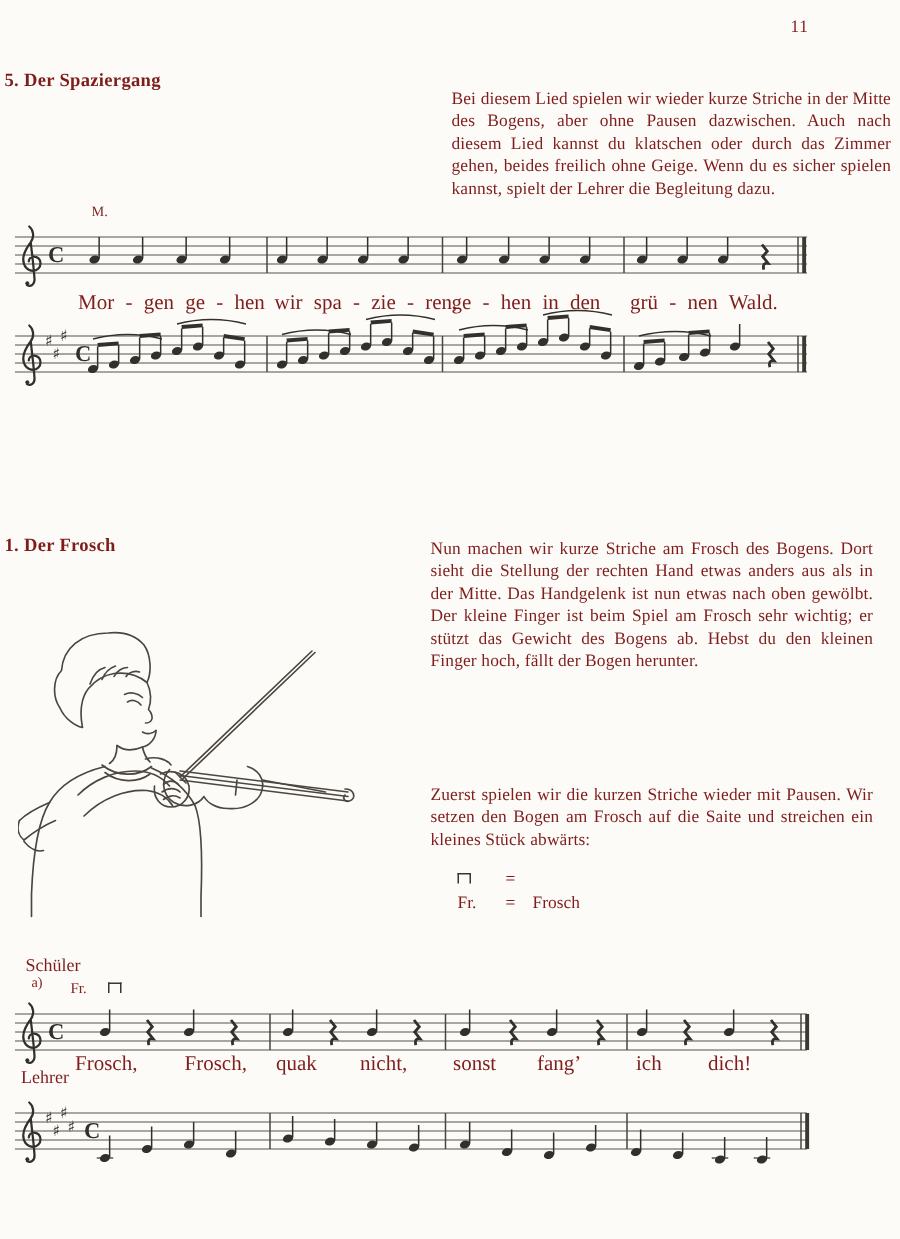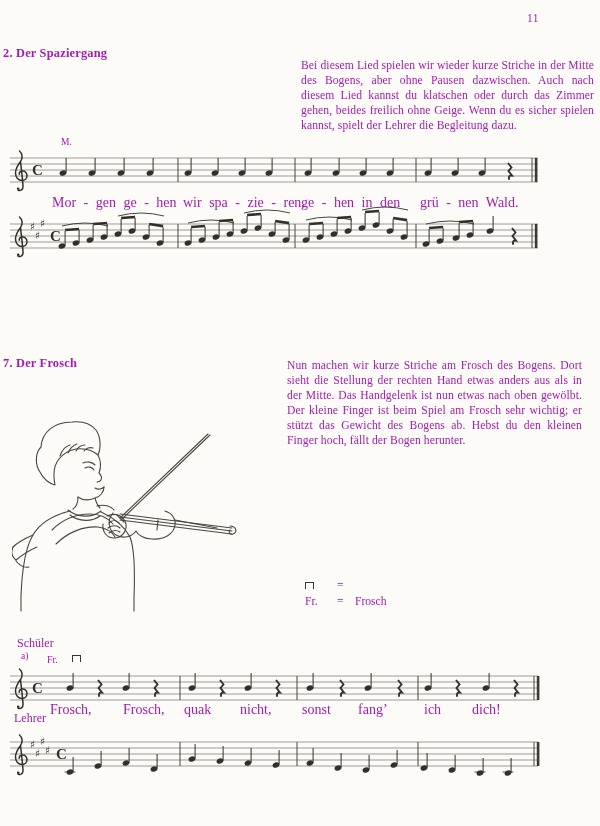--- a/index.html
+++ b/index.html
@@ -1,17 +1,17 @@
 <!DOCTYPE html>
 <html><head>
 <meta charset="utf-8">
 <style>
   html,body{margin:0;padding:0;background:#e8e6e2;}
   .page{position:relative;width:600px;height:826px;background:#fcfbf7;
-        font-family:"Liberation Serif",serif;color:#a21caf;overflow:hidden;}
+        font-family:"Liberation Serif",serif;color:#7f1d1d;overflow:hidden;}
   .abs{position:absolute;}
   .pagenum{font-size:11.5px;letter-spacing:.5px;}
   .heading{font-size:12.4px;font-weight:bold;letter-spacing:.2px;}
   .body-text{font-size:11.6px;line-height:15px;text-align:justify;letter-spacing:.1px;}
   .lyric{font-size:14px;white-space:nowrap;}
   .lyric.wide{word-spacing:4px;}
   .part-label{font-size:12px;}
   .tiny{font-size:9.5px;}
   .frmark{font-size:10px;}
   .dbow{display:inline-block;width:7px;height:6px;border:1.6px solid #3a352e;border-bottom:none;}
@@ -21,21 +21,21 @@
   .legend-eq{width:18px;}
   svg{display:block;}
 </style>
 </head>
 <body>
 
 <div class="page">
 
   <span class="abs pagenum" style="left:527px;top:12px;">11</span>
 
-  <span class="abs heading" style="left:3px;top:46px;">2. Der Spaziergang</span>
+  <span class="abs heading" style="left:3px;top:46px;">5. Der Spaziergang</span>
   <p class="abs body-text" style="left:289px;top:46px;width:293px;margin:12px;">Bei diesem Lied spielen wir wieder kurze Striche in der Mitte des Bogens, aber ohne Pausen dazwischen. Auch nach diesem Lied kannst du klatschen oder durch das Zimmer gehen, beides freilich ohne Geige. Wenn du es sicher spielen kannst, spielt der Lehrer die Begleitung dazu.</p>
 
   <span class="abs tiny" style="left:61px;top:137px;">M.</span>
 
   <svg id="sys1" class="abs" style="left:0;top:140px;" width="600" height="126" viewBox="0 0 600 126">
       <line x1="10" y1="18" x2="538" y2="18" stroke="#8d8a84" stroke-width="0.85"></line>
       <line x1="10" y1="24" x2="538" y2="24" stroke="#8d8a84" stroke-width="0.85"></line>
       <line x1="10" y1="30" x2="538" y2="30" stroke="#8d8a84" stroke-width="0.85"></line>
       <line x1="10" y1="36" x2="538" y2="36" stroke="#8d8a84" stroke-width="0.85"></line>
       <line x1="10" y1="42" x2="538" y2="42" stroke="#8d8a84" stroke-width="0.85"></line>
@@ -174,22 +174,23 @@
       <line x1="416" y1="84" x2="416" y2="108" stroke="#4a463f" stroke-width="1"></line>
       <line x1="532" y1="84" x2="532" y2="108" stroke="#4a463f" stroke-width="1"></line>
       <rect x="534.8" y="84" width="2.6" height="24" fill="#3c3832"></rect>
     </svg>
 
   <span class="abs lyric wide" style="left:52px;top:195px;">Mor - gen ge - hen</span>
   <span class="abs lyric wide" style="left:183px;top:195px;">wir spa - zie - ren,</span>
   <span class="abs lyric wide" style="left:301px;top:195px;">ge - hen in den</span>
   <span class="abs lyric wide" style="left:420px;top:195px;">grü - nen Wald.</span>
 
-  <span class="abs heading" style="left:3px;top:356px;">7. Der Frosch</span>
+  <span class="abs heading" style="left:3px;top:356px;">1. Der Frosch</span>
   <p class="abs body-text" style="left:287px;top:358px;width:295px;margin:0;">Nun machen wir kurze Striche am Frosch des Bogens. Dort sieht die Stellung der rechten Hand etwas anders aus als in der Mitte. Das Handgelenk ist nun etwas nach oben gewölbt. Der kleine Finger ist beim Spiel am Frosch sehr wichtig; er stützt das Gewicht des Bogens ab. Hebst du den kleinen Finger hoch, fällt der Bogen herunter.</p>
+  <p class="abs body-text" style="left:287px;top:522px;width:295px;margin:0;">Zuerst spielen wir die kurzen Striche wieder mit Pausen. Wir setzen den Bogen am Frosch auf die Saite und streichen ein kleines Stück abwärts:</p>
 
   <div class="abs legend" style="left:305px;top:578px;width:270px;">
     <div class="legend-row">
       <span class="legend-sym"><span class="dbow"></span></span>
       <span class="legend-eq">=</span>
     </div>
     <div class="legend-row">
       <span class="legend-sym">Fr.</span>
       <span class="legend-eq">=</span>
       <span>Frosch</span>

